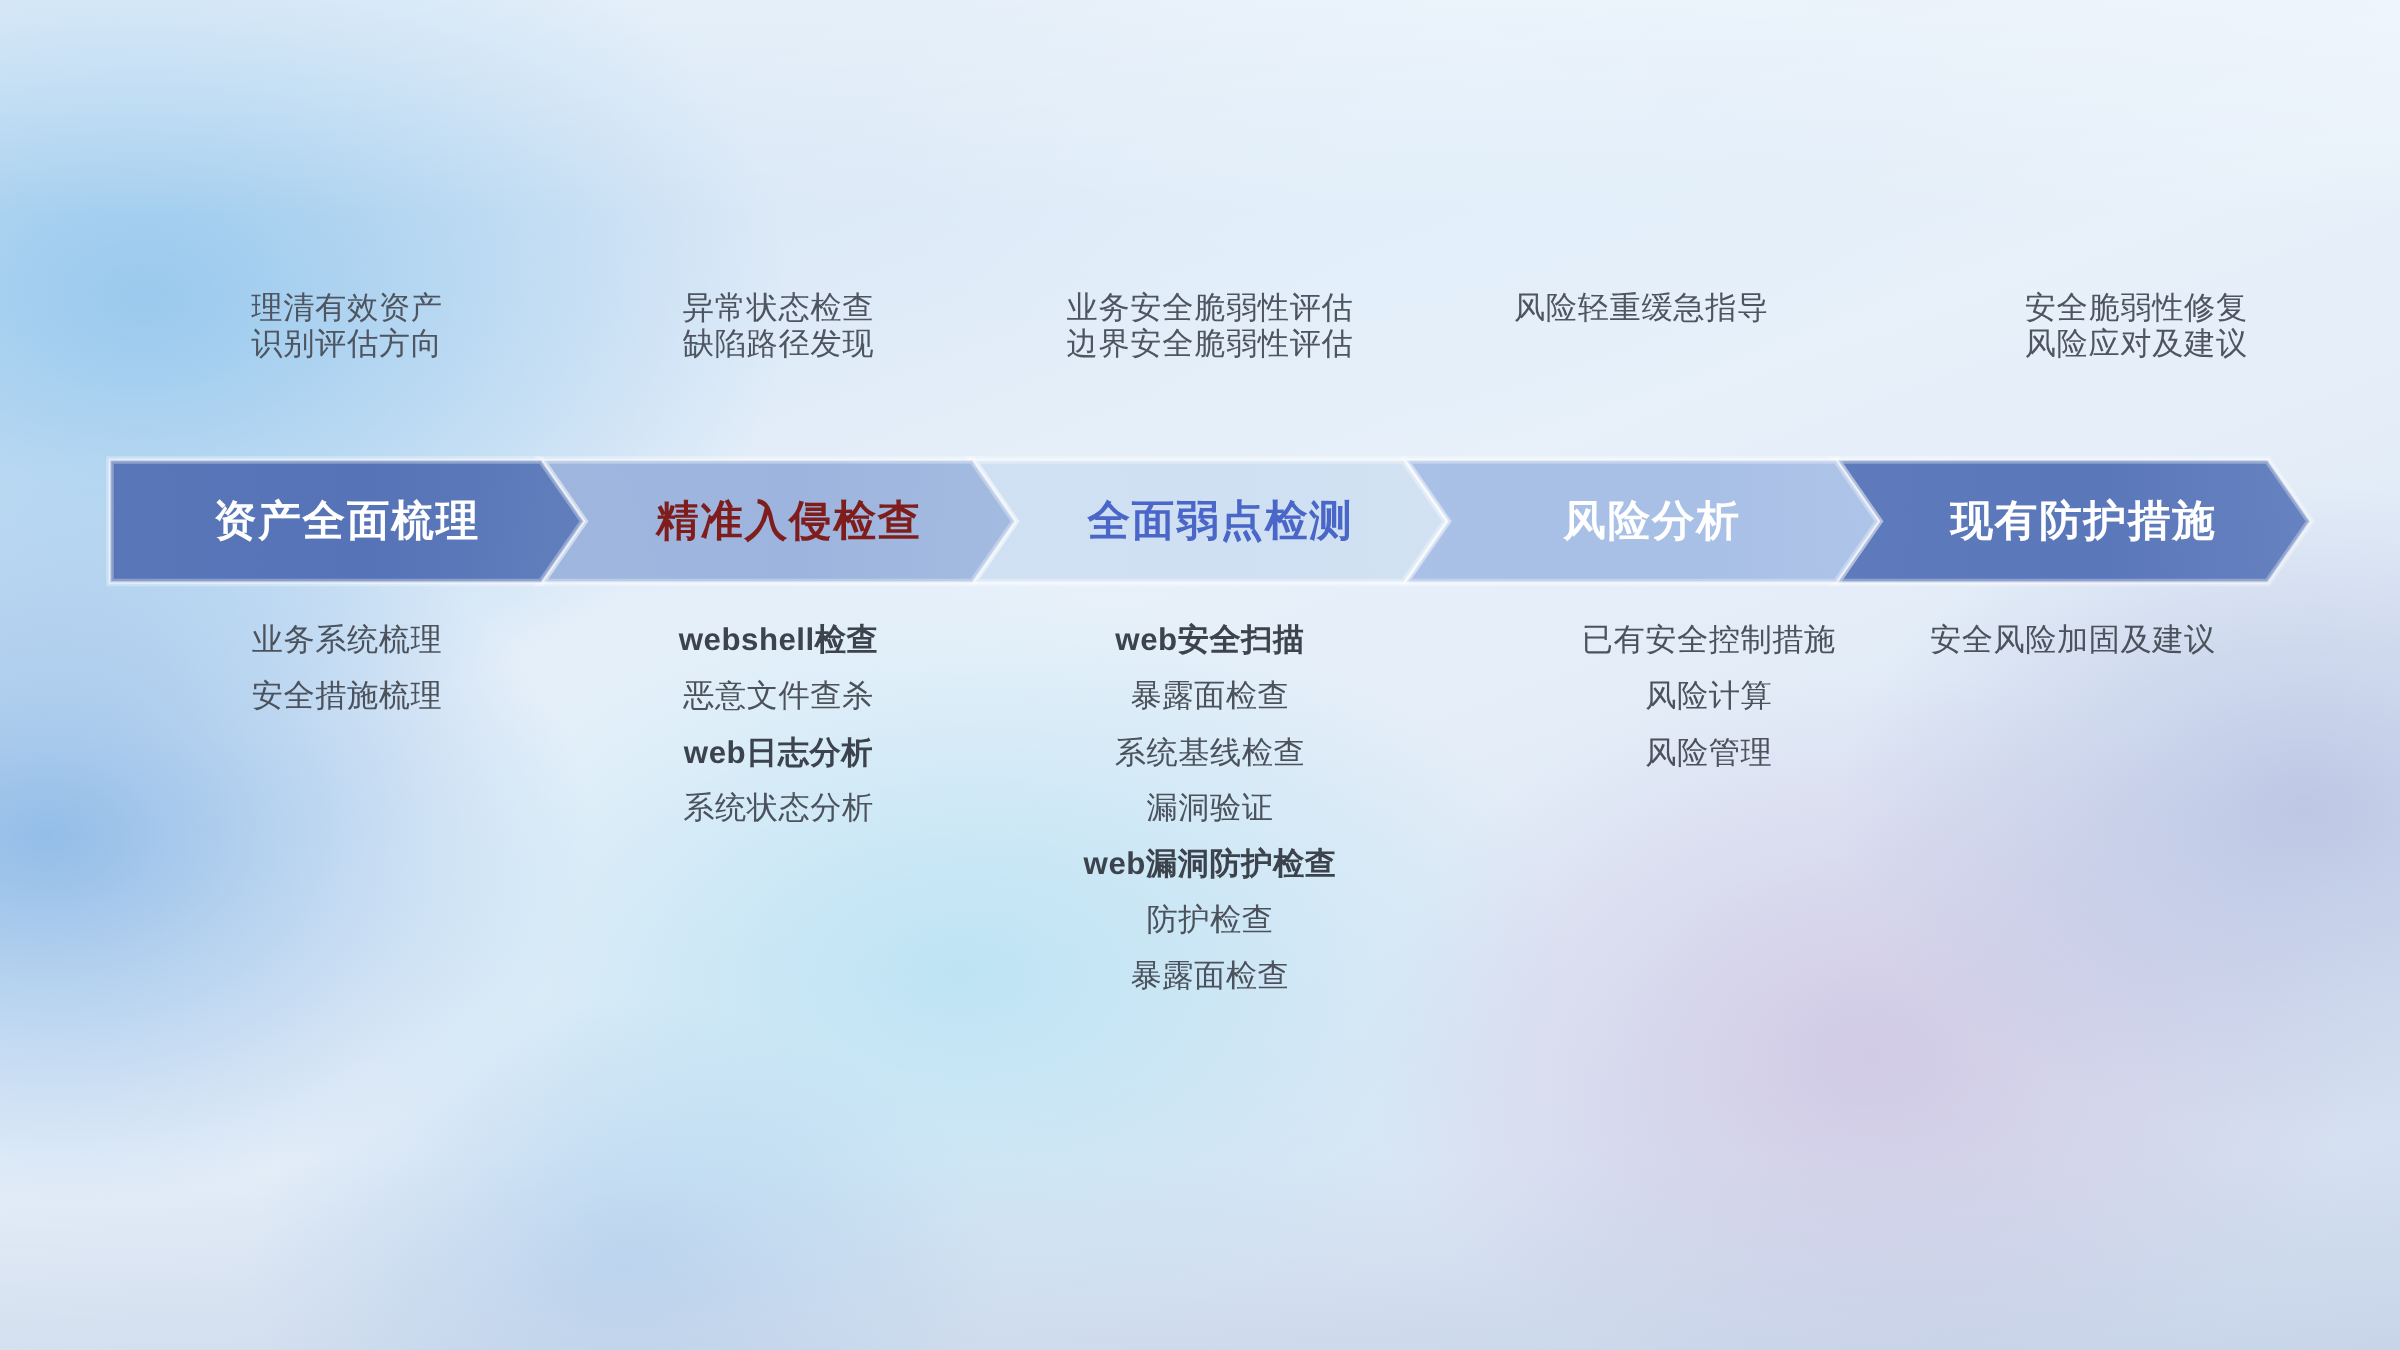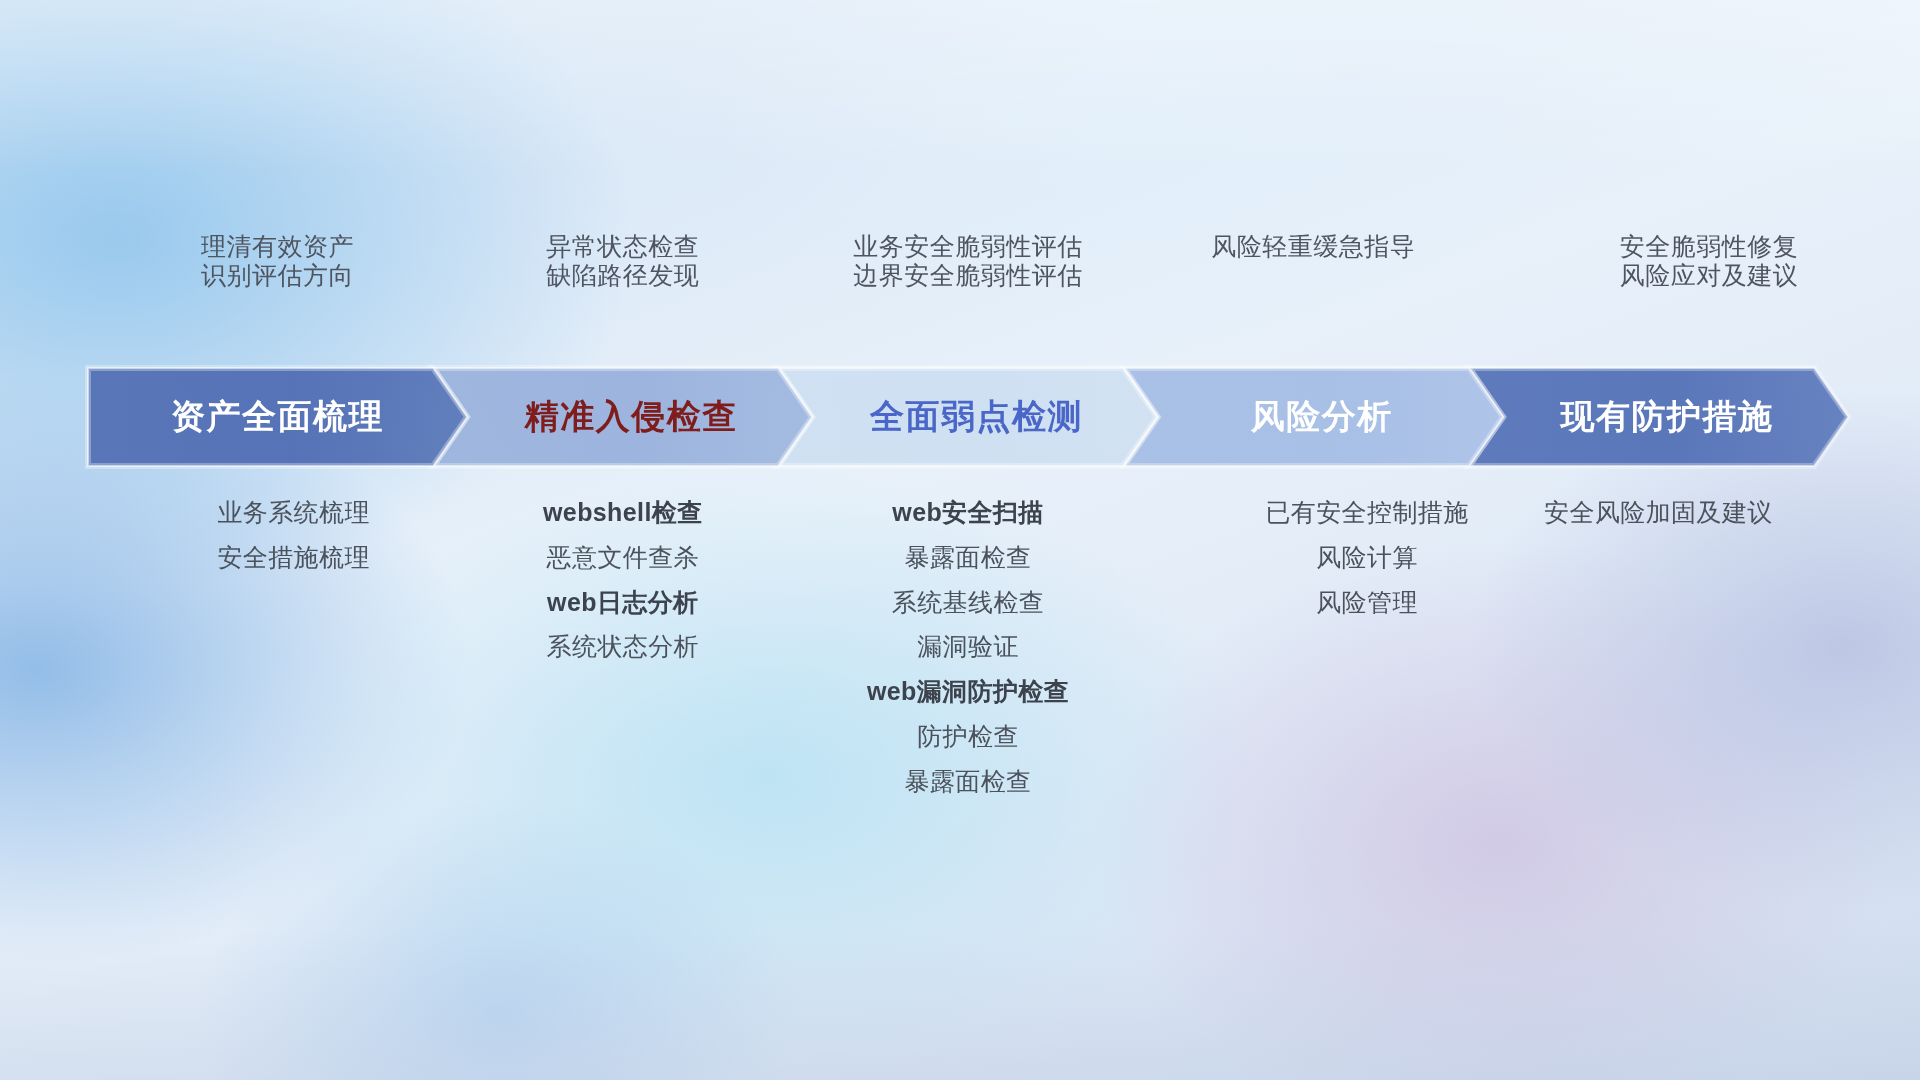--- a/index.html
+++ b/index.html
@@ -273,21 +273,21 @@
               </defs>
               <polygon points="0,0 345.2,0 379.2,49 345.2,98 0,98 34,49" fill="url(#g4)" stroke="rgba(255,255,255,0.55)" stroke-width="2"></polygon>
               <polygon points="0,0 345.2,0 379.2,49 345.2,98 0,98 34,49" fill="none" stroke="rgba(255,255,255,0.30)" stroke-width="6" transform="translate(0,0)"></polygon>
             </svg>
           </div>
           <span class="chev-label" style="color: rgb(255, 255, 255); margin-left: 17px;">现有防护措施</span>
         </div>
       </div>
 
     <div class="list-row" id="bottom-lists">
-        <div class="list-col" style="position: absolute; left: 277.6px; transform: translateX(-50%); margin-left: 16px;">
+        <div class="list-col" style="position: absolute; left: 277.6px; transform: translateX(-50%);">
           <div class="list-item">业务系统梳理</div>
           <div class="list-item">安全措施梳理</div>
         </div>
         <div class="list-col" style="position: absolute; left: 622.8px; transform: translateX(-50%);">
           <div class="list-item bold-lead">webshell检查</div>
           <div class="list-item">恶意文件查杀</div>
           <div class="list-item bold-lead">web日志分析</div>
           <div class="list-item">系统状态分析</div>
         </div>
         <div class="list-col" style="position: absolute; left: 968px; transform: translateX(-50%);">

